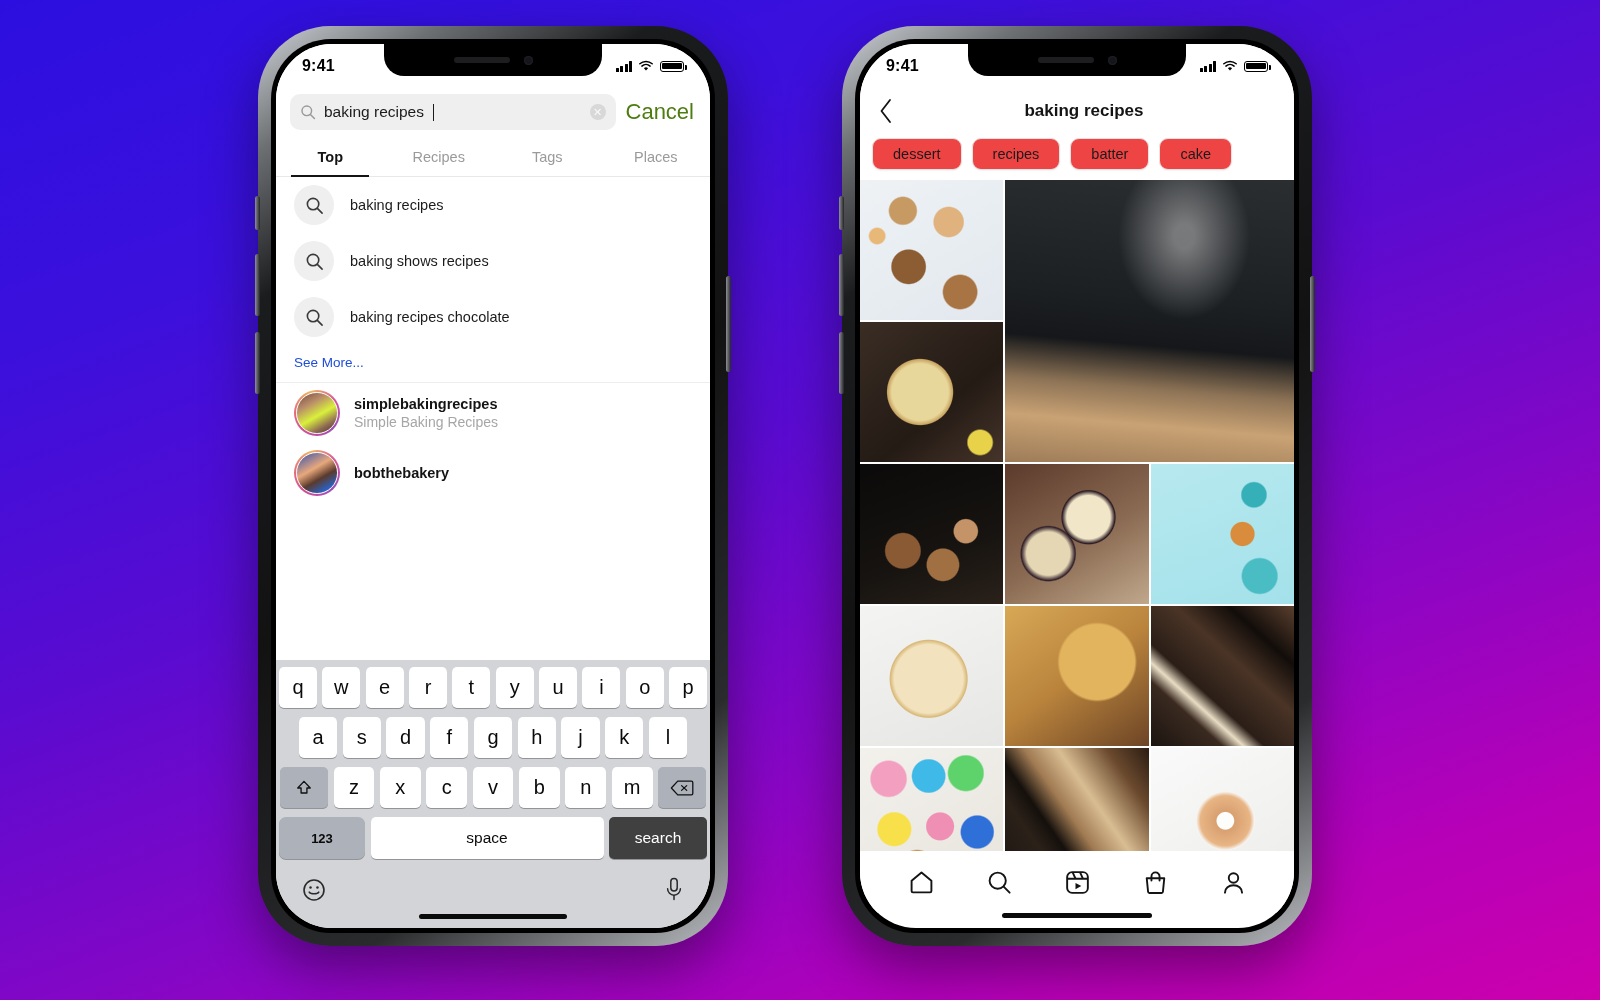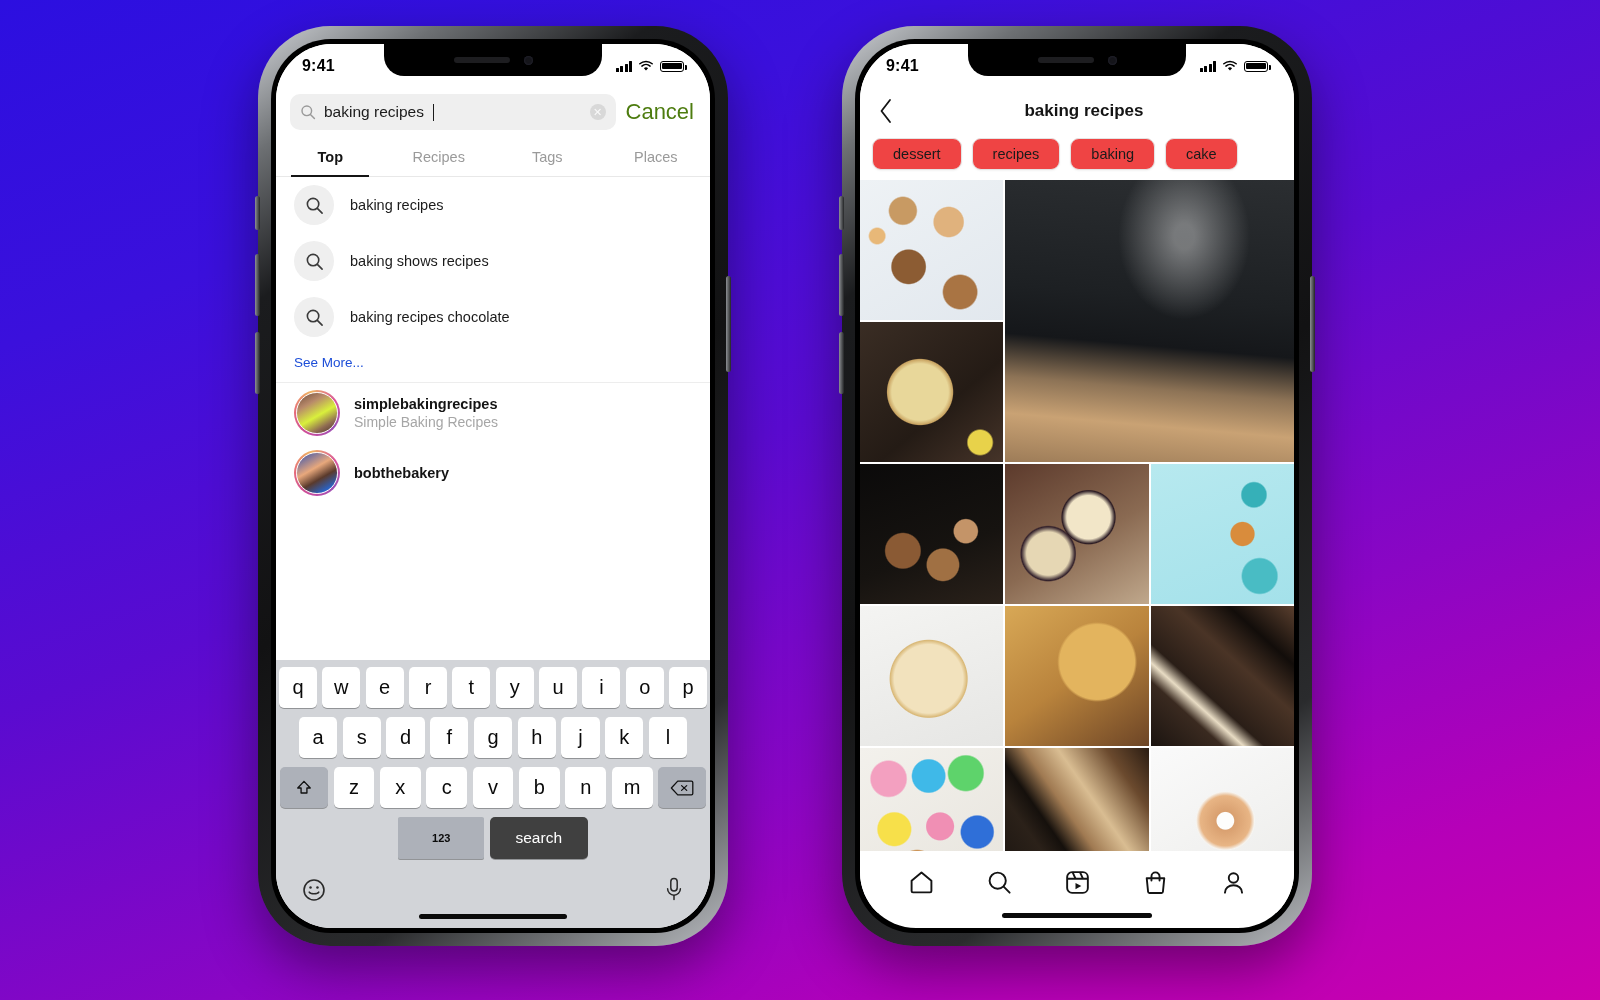--- a/index.html
+++ b/index.html
@@ -111,21 +111,21 @@
   .keyboard { margin-top:auto; background:#d2d4d8; padding:7px 3px 2px; user-select:none; }
   .krow { display:flex; justify-content:center; gap:5.5px; margin-bottom:9px; }
   .key {
     background:#fff; border-radius:5px; height:41px; min-width:36px; flex:1;
     display:flex; align-items:center; justify-content:center;
     font-size:20px; color:#0a0a0a; box-shadow:0 1px 0 rgba(0,0,0,.30);
   }
   .krow.r2 { padding:0 20px; }
   .krow.r3 { padding:0 1px; }
   .key.wide { flex:0 0 48px; background:#adb1b9; }
-  .key.num  { flex:0 0 86px; background:#adb1b9; font-size:11px; font-weight:600; border-radius:2px; height:42px; }
+  .key.num  { flex:0 0 86px; background:#adb1b9; font-size:13px; font-weight:600; border-radius:7px; height:42px; }
   .key.space{ flex:1; font-size:15.5px; height:42px; }
   .key.go   { flex:0 0 98px; background:#404040; color:#fff; font-size:15.5px; height:42px; }
   .kbot { display:flex; align-items:center; justify-content:space-between; padding:4px 22px 2px; height:42px; }
   .home-ind { width:148px; height:5px; border-radius:3px; background:#0a0a0a; margin:4px auto 7px; }
 
   
   .res-header { display:flex; align-items:center; padding:10px 18px 12px; background:#fff; gap:12px; }
   .res-title { flex:1; text-align:center; font-size:17px; font-weight:600; color:#141414; margin-left:-14px; }
   .chips { display:flex; gap:10px; padding:2px 12px 10px; background:#fff; overflow:hidden; }
   .chip {
@@ -338,20 +338,21 @@
           <div class="key">m</div>
           <div class="key wide">
             <svg width="24" height="18" viewBox="0 0 28 20">
                 <path d="M9 2h16a1.6 1.6 0 0 1 1.6 1.6v12.8A1.6 1.6 0 0 1 25 18H9L1.6 10Z" fill="none" stroke="#111" stroke-width="1.5" stroke-linejoin="round"></path>
                 <path d="M13.5 7.2 19.5 12.8M19.5 7.2 13.5 12.8" stroke="#111" stroke-width="1.5" stroke-linecap="round"></path>
               </svg>
           </div>
         </div>
         <div class="krow r4">
           <div class="key num">123</div>
+          <div class="key space">space</div>
           <div class="key go">search</div>
         </div>
         <div class="kbot">
           <svg width="26" height="26" viewBox="0 0 24 24">
             <circle cx="12" cy="12" r="9.2" fill="none" stroke="#2a2a2a" stroke-width="1.5"></circle>
             <circle cx="8.8" cy="9.8" r="1.15" fill="#2a2a2a"></circle>
               <circle cx="15.2" cy="9.8" r="1.15" fill="#2a2a2a"></circle>
             <path d="M7.6 14c1.2 2 7.6 2 8.8 0" fill="none" stroke="#2a2a2a" stroke-width="1.5" stroke-linecap="round"></path>
           </svg>
           <svg width="22" height="26" viewBox="0 0 20 26">
@@ -403,21 +404,21 @@
       <div class="res-header">
         <svg width="16" height="26" viewBox="0 0 14 26">
           <path d="M11 2 2.5 13 11 24" fill="none" stroke="#141414" stroke-width="1.8" stroke-linecap="round" stroke-linejoin="round"></path>
         </svg>
         <div class="res-title">baking recipes</div>
       </div>
 
       <div class="chips">
         <div class="chip">dessert</div>
         <div class="chip">recipes</div>
-        <div class="chip">baking</div>
+        <div class="chip">batter</div>
         <div class="chip">cake</div>
       </div>
 
       <div class="grid">
         <div class="cell p-pies"></div>
         <div class="cell p-dust tall2 wide2"></div>
         <div class="cell p-lattice"></div>
         <div class="cell p-muffin"></div>
         <div class="cell p-berry"></div>
         <div class="cell p-mint"></div>

